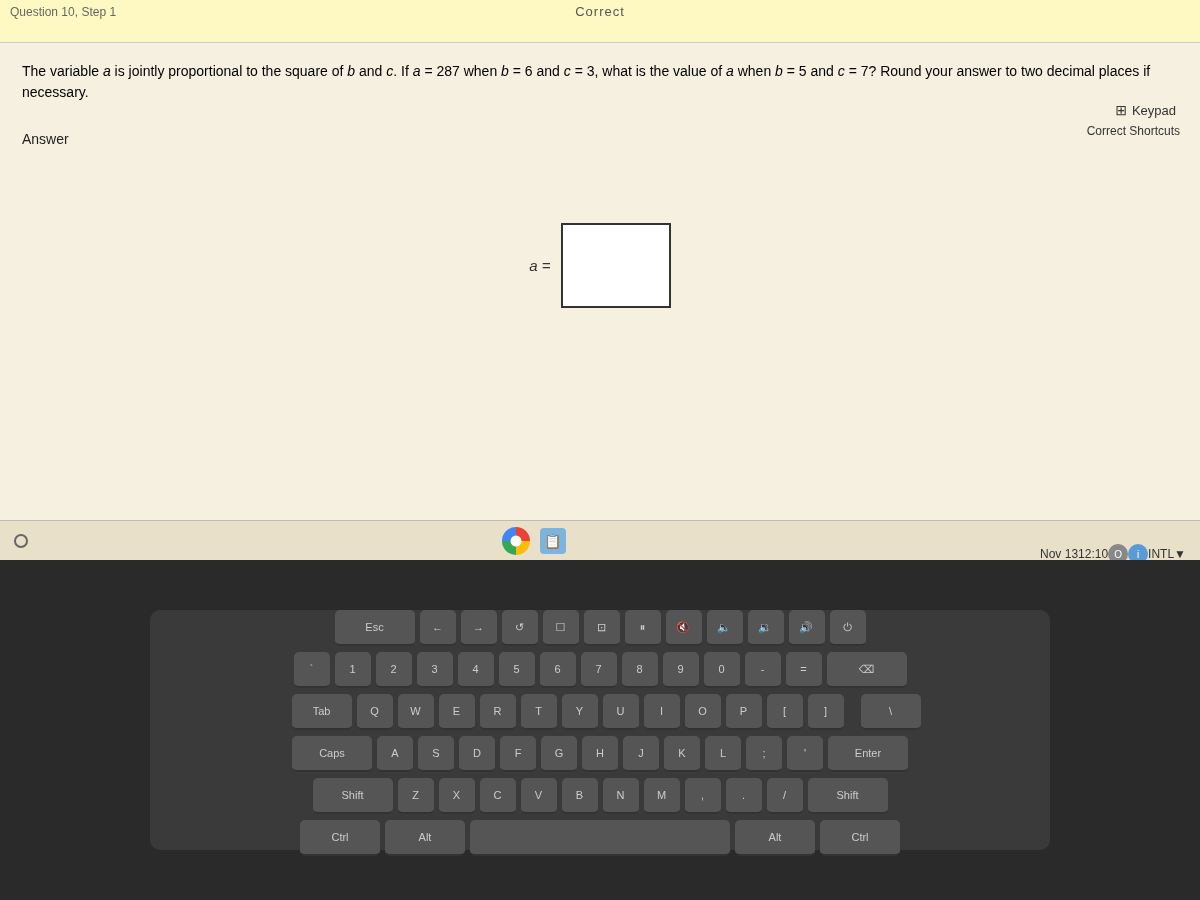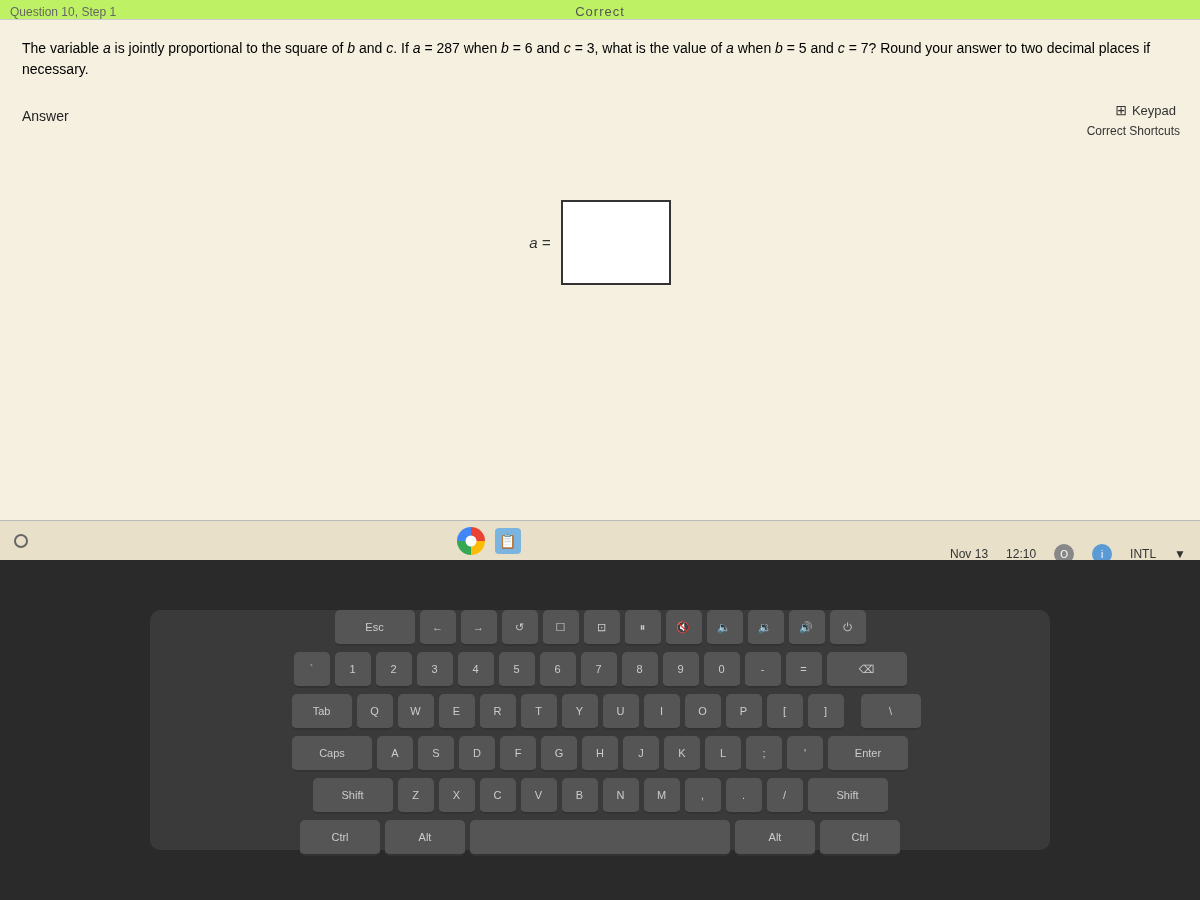--- a/index.html
+++ b/index.html
@@ -16,22 +16,22 @@
     .screen {
       width: 1200px;
       height: 560px;
       background: #f5f0e0;
       position: relative;
     }
 
     
     .top-bar {
       width: 100%;
-      height: 20px;
-      background: #bef264;
+      height: 43px;
+      background: #fef9c3;
       border-bottom: 1px solid #ccc;
       display: flex;
       align-items: center;
       justify-content: center;
       position: relative;
     }
 
     .correct-label {
       position: absolute;
       top: 4px;
@@ -154,21 +154,21 @@
 
     .taskbar-center {
       display: flex;
       align-items: center;
       gap: 10px;
     }
 
     .taskbar-right {
       display: flex;
       align-items: center;
-      gap: 18px;
+      gap: 0;
       font-size: 12px;
       color: #333;
       margin-top: 27px;
     }
 
     .chrome-icon {
       width: 28px;
       height: 28px;
       border-radius: 50%;
       background: conic-gradient(#ea4335 0deg 90deg, #fbbc05 90deg 180deg, #34a853 180deg 270deg, #4285f4 270deg 360deg);

